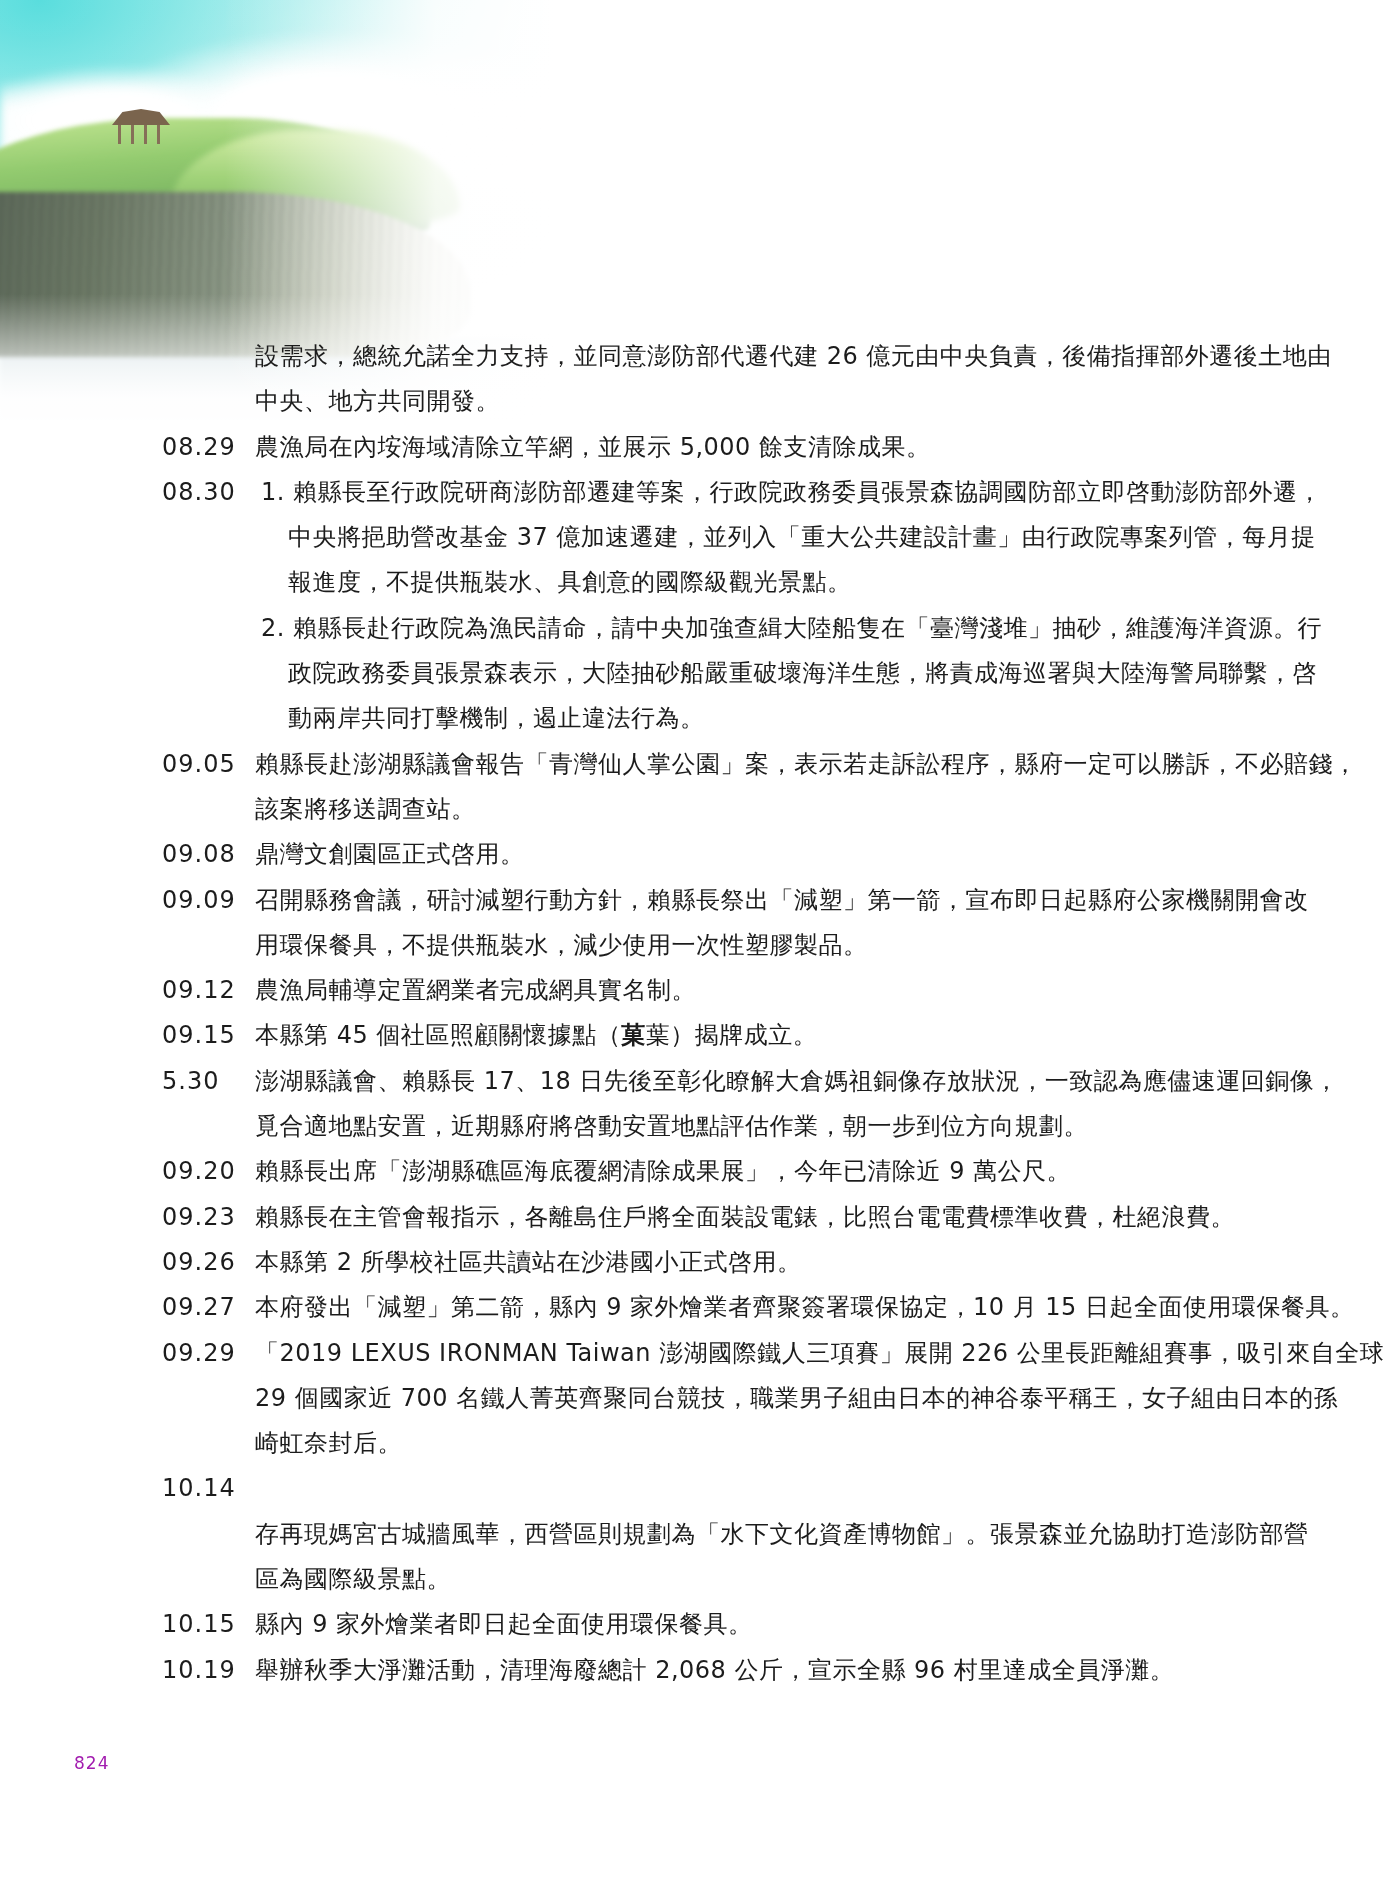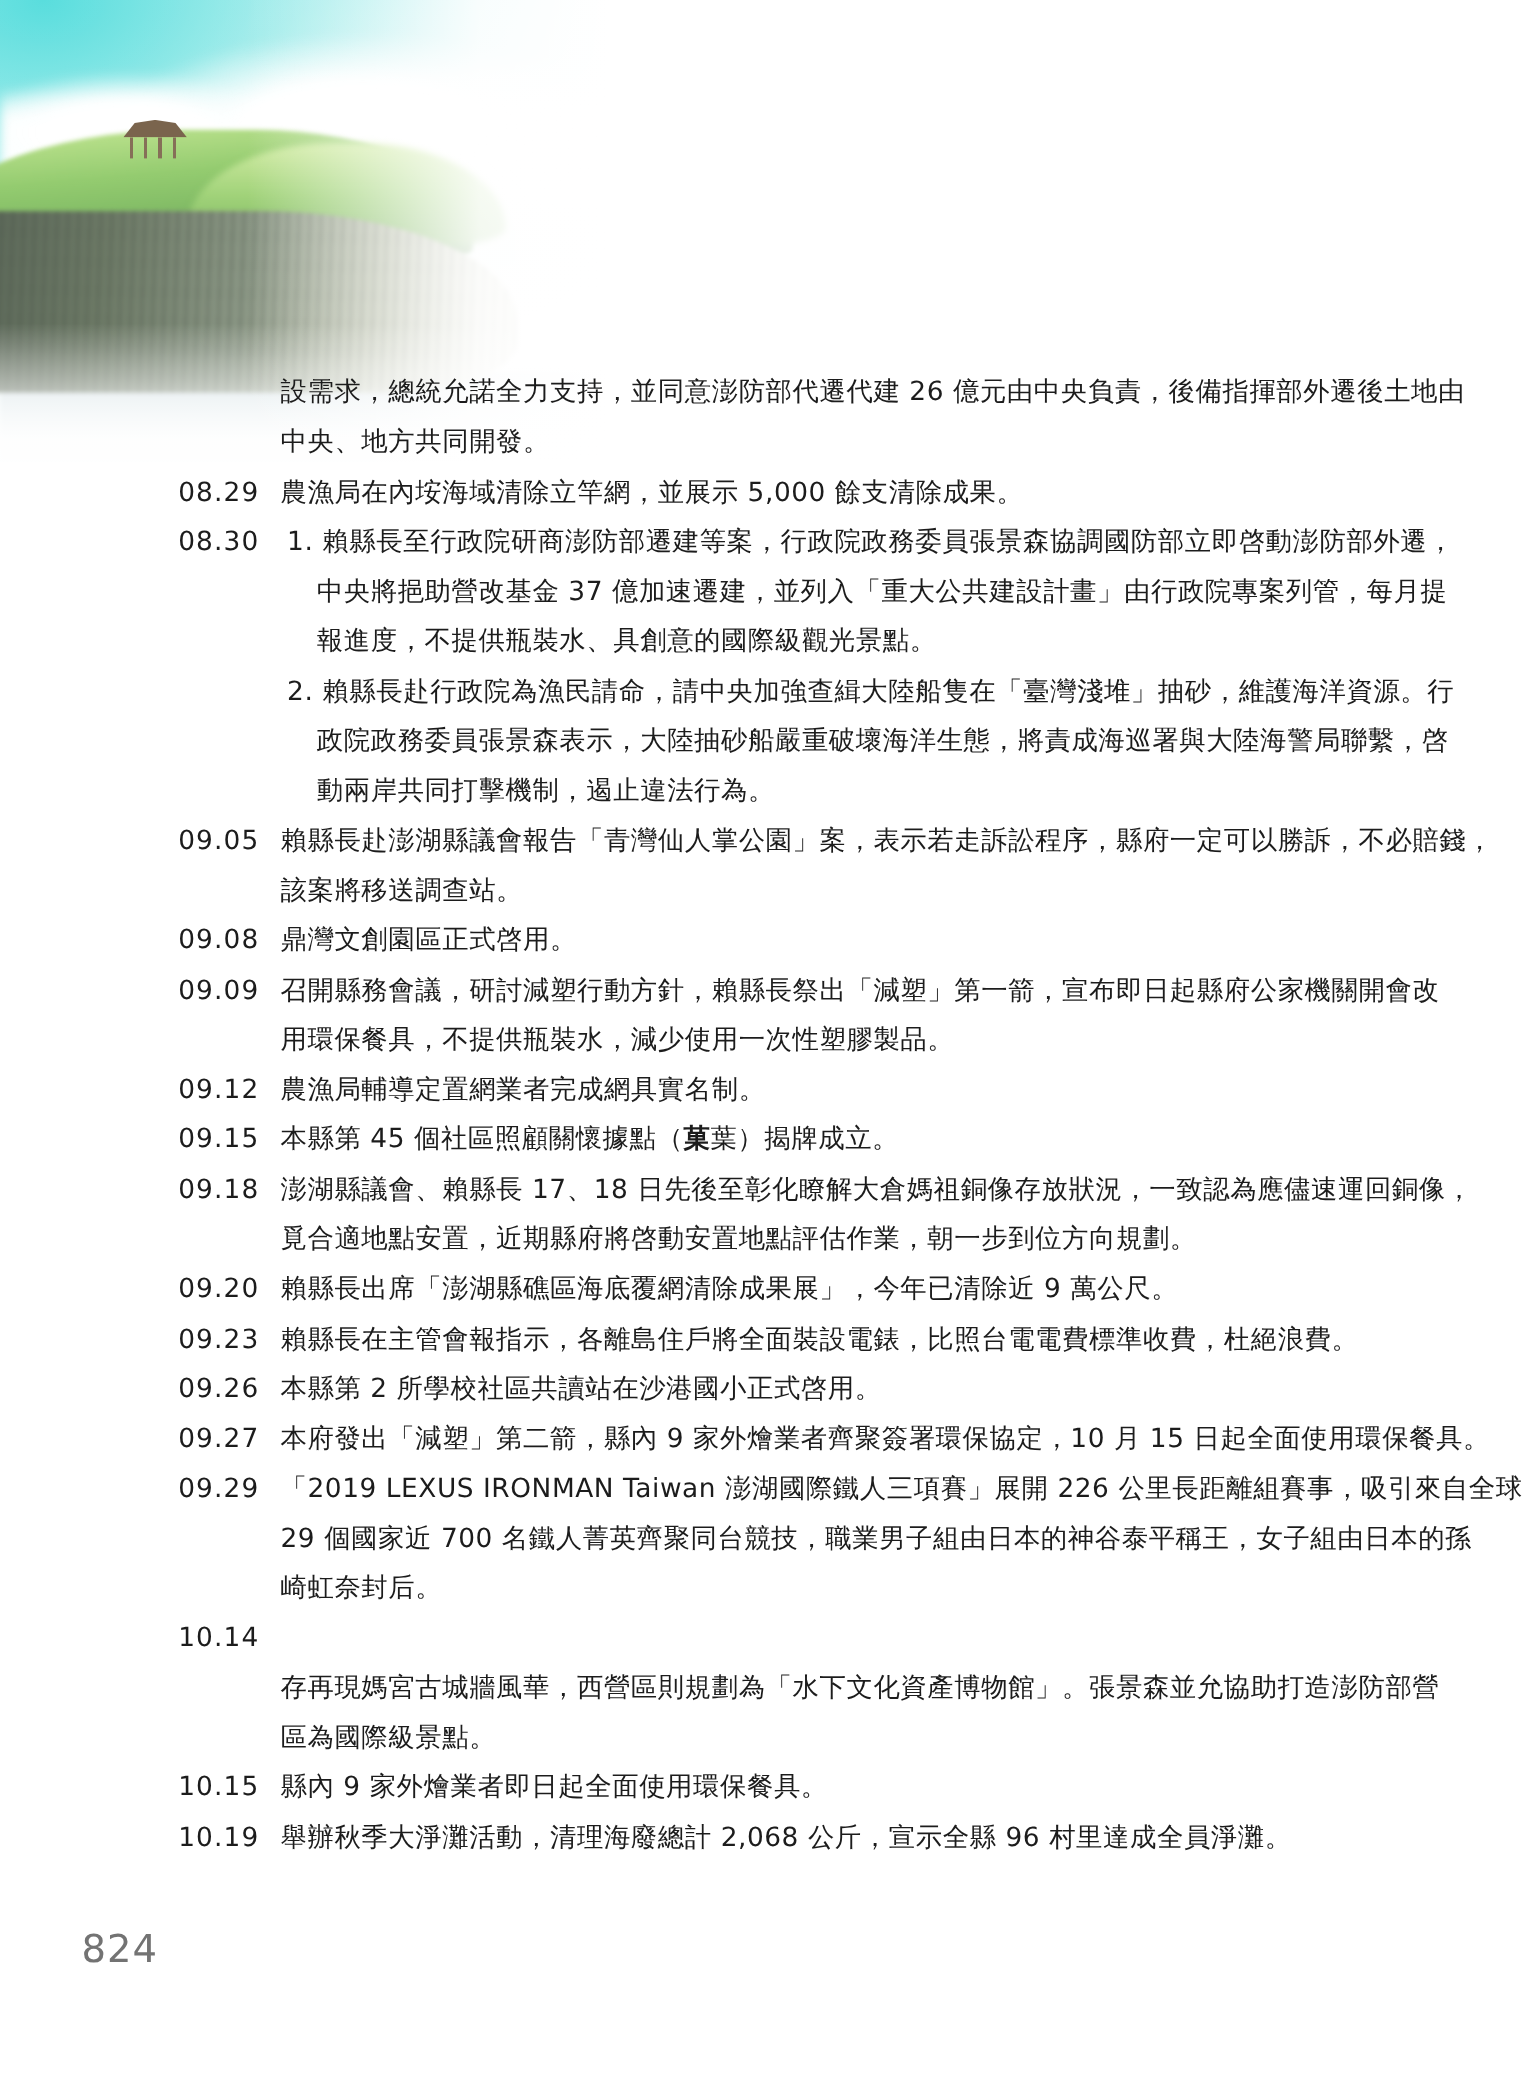--- a/index.html
+++ b/index.html
@@ -73,21 +73,21 @@
     font-size:24px;letter-spacing:0.5px;white-space:nowrap;color:#1c1c1c;
   }
   .date{position:absolute;left:162px;top:0;letter-spacing:1px;}
   .p-main{padding-left:255px;}
   .p-sub{padding-left:261px;text-align:center;}
   .p-subcont{padding-left:288px;}
   .bold{font-weight:bold;}
 
   .page-number{
     position:absolute;left:74px;top:1753px;z-index:20;
-    font-size:35px;color:#737373;letter-spacing:1px;
+    font-size:17px;color:#a21caf;letter-spacing:1px;
   }
 </style>
 </head>
 <body>
 
 <div class="hero">
   <div class="sky"></div>
   <div class="clouds"></div>
   <div class="hill"></div>
   <div class="hill2"></div>
@@ -118,21 +118,21 @@
 
   <div class="row p-main"><span class="date">09.08</span><span>鼎灣文創園區正式啓用。</span></div>
 
   <div class="row p-main"><span class="date">09.09</span><span>召開縣務會議，研討減塑行動方針，賴縣長祭出「減塑」第一箭，宣布即日起縣府公家機關開會改</span></div>
   <div class="row p-main"><span>用環保餐具，不提供瓶裝水，減少使用一次性塑膠製品。</span></div>
 
   <div class="row p-main"><span class="date">09.12</span><span>農漁局輔導定置網業者完成網具實名制。</span></div>
 
   <div class="row p-main"><span class="date">09.15</span><span>本縣第 45 個社區照顧關懷據點（</span><span class="bold">菓</span><span>葉）揭牌成立。</span></div>
 
-  <div class="row p-main"><span class="date">09.18</span><span>澎湖縣議會、賴縣長 17、18 日先後至彰化瞭解大倉媽祖銅像存放狀況，一致認為應儘速運回銅像，</span></div>
+  <div class="row p-main"><span class="date">5.30</span><span>澎湖縣議會、賴縣長 17、18 日先後至彰化瞭解大倉媽祖銅像存放狀況，一致認為應儘速運回銅像，</span></div>
   <div class="row p-main"><span>覓合適地點安置，近期縣府將啓動安置地點評估作業，朝一步到位方向規劃。</span></div>
 
   <div class="row p-main"><span class="date">09.20</span><span>賴縣長出席「澎湖縣礁區海底覆網清除成果展」，今年已清除近 9 萬公尺。</span></div>
   <div class="row p-main"><span class="date">09.23</span><span>賴縣長在主管會報指示，各離島住戶將全面裝設電錶，比照台電電費標準收費，杜絕浪費。</span></div>
   <div class="row p-main"><span class="date">09.26</span><span>本縣第 2 所學校社區共讀站在沙港國小正式啓用。</span></div>
   <div class="row p-main"><span class="date">09.27</span><span>本府發出「減塑」第二箭，縣內 9 家外燴業者齊聚簽署環保協定，10 月 15 日起全面使用環保餐具。</span></div>
 
   <div class="row p-main"><span class="date">09.29</span><span>「2019 LEXUS IRONMAN Taiwan 澎湖國際鐵人三項賽」展開 226 公里長距離組賽事，吸引來自全球</span></div>
   <div class="row p-main"><span>29 個國家近 700 名鐵人菁英齊聚同台競技，職業男子組由日本的神谷泰平稱王，女子組由日本的孫</span></div>
   <div class="row p-main"><span>崎虹奈封后。</span></div>

